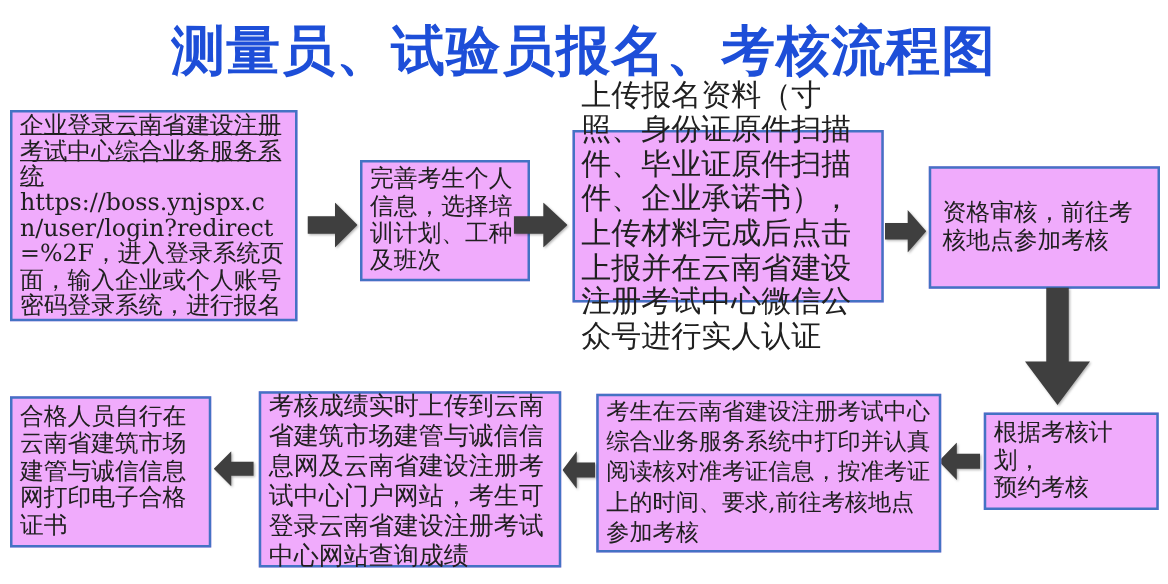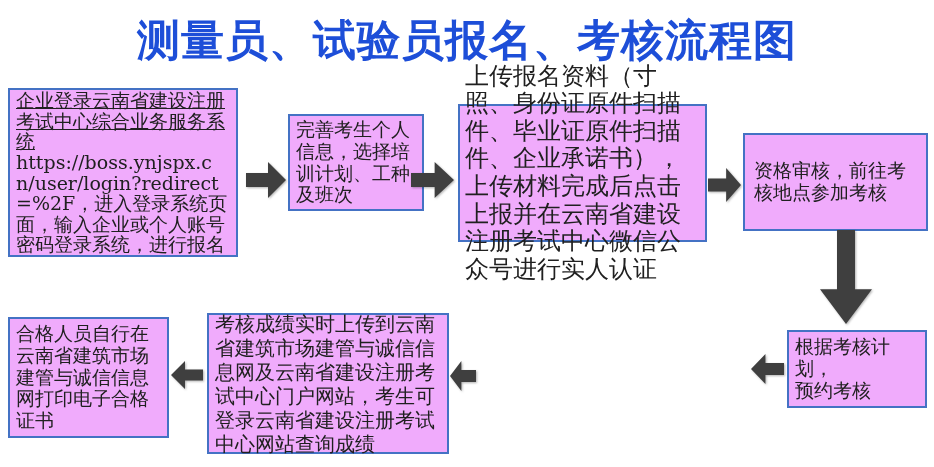--- a/index.html
+++ b/index.html
@@ -52,21 +52,21 @@
     <p><span class="ul">企业登录云南省建设注册考试中心综合业务服务系统</span><span>
 https://boss.ynjspx.cn/user/login?redirect=%2F，进入登录系统页面，输入企业或个人账号密码登录系统，进行报名</span></p>
   </div>
 
   <div class="arrow" style="left:246px;top:162px;width:40px;height:36px;">
     <svg viewBox="0 0 40 36" preserveAspectRatio="none">
         <polygon points="0,11 22,11 22,0 40,18 22,36 22,25 0,25"></polygon>
       </svg>
   </div>
 
-  <div class="box" id="box2" style="left:288px;top:114px;width:136px;height:97px;">
+  <div class="box" id="box2" style="left:288px;top:128px;width:136px;height:97px;">
     <p>完善考生个人信息，选择培训计划、工种及班次</p>
   </div>
 
   <div class="arrow" style="left:411px;top:162px;width:43px;height:36px;">
     <svg viewBox="0 0 40 36" preserveAspectRatio="none">
         <polygon points="0,11 22,11 22,0 40,18 22,36 22,25 0,25"></polygon>
       </svg>
   </div>
 
   <div class="box" id="box3" style="left:458px;top:104px;width:249px;height:138px;">
@@ -93,20 +93,23 @@
     <p>根据考核计划，
 预约考核</p>
   </div>
 
   <div class="arrow" style="left:751px;top:354px;width:33px;height:30px;">
     <svg viewBox="0 0 32 30" preserveAspectRatio="none">
         <polygon points="32,9 14,9 14,0 0,15 14,30 14,21 32,21"></polygon>
       </svg>
   </div>
 
+  <div class="box" id="box6" style="left:477px;top:315px;width:276px;height:127px;">
+    <p>考生在云南省建设注册考试中心综合业务服务系统中打印并认真阅读核对准考证信息，按准考证上的时间、要求,前往考核地点参加考核</p>
+  </div>
 
   <div class="arrow" style="left:450px;top:361px;width:26px;height:30px;">
     <svg viewBox="0 0 32 30" preserveAspectRatio="none">
         <polygon points="32,9 14,9 14,0 0,15 14,30 14,21 32,21"></polygon>
       </svg>
   </div>
 
   <div class="box" id="box7" style="left:207px;top:313px;width:242px;height:141px;">
     <p>考核成绩实时上传到云南省建筑市场建管与诚信信息网及云南省建设注册考试中心门户网站，考生可登录云南省建设注册考试中心网站查询成绩</p>
   </div>

